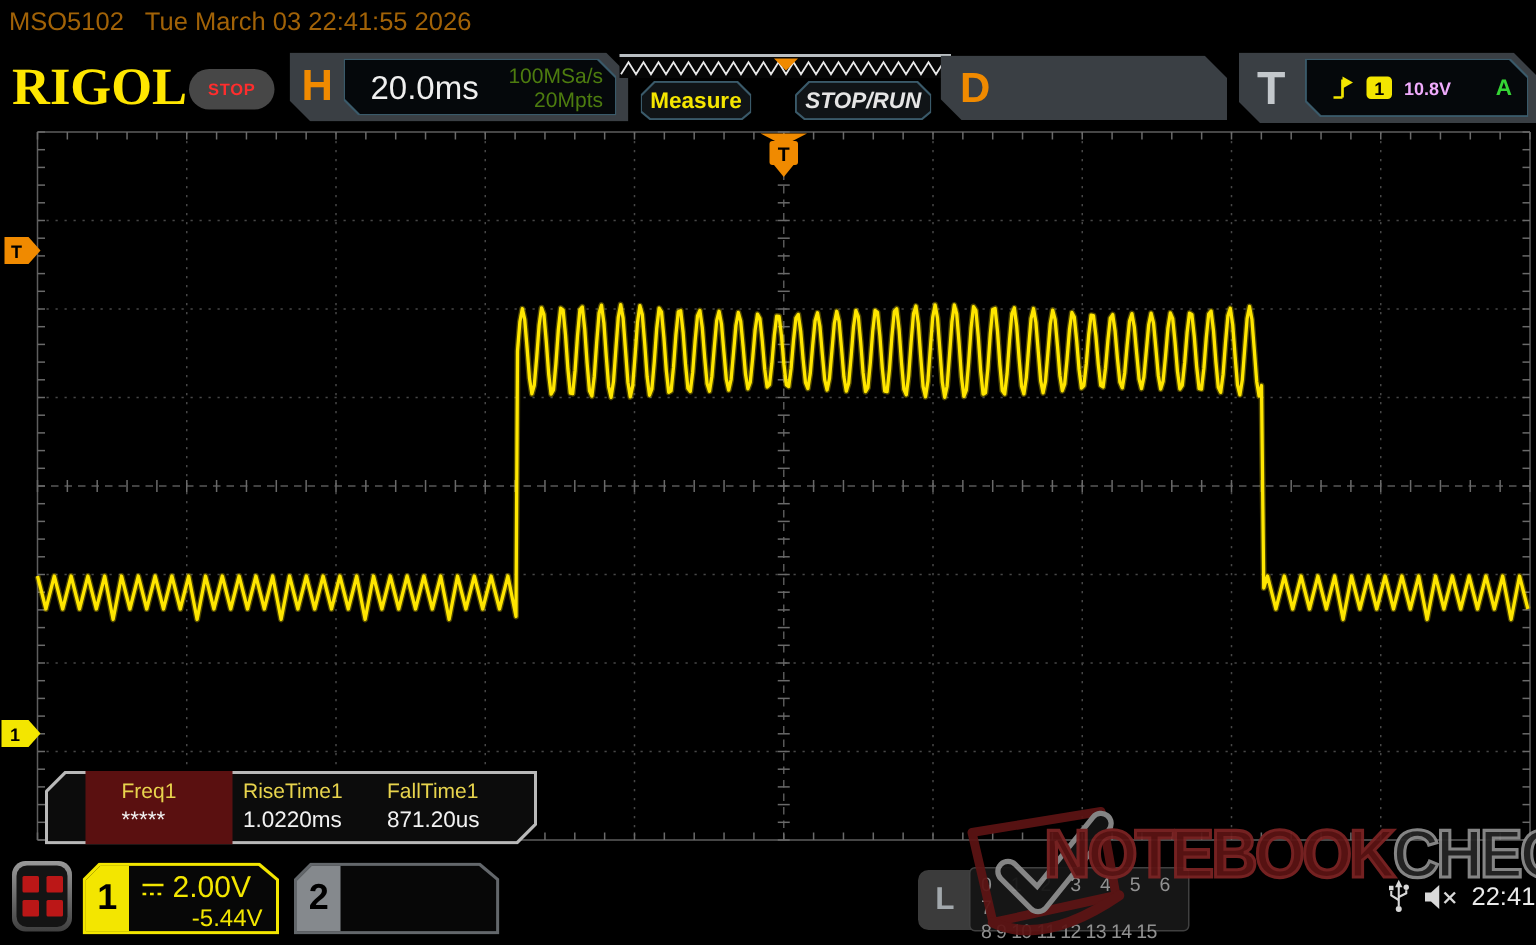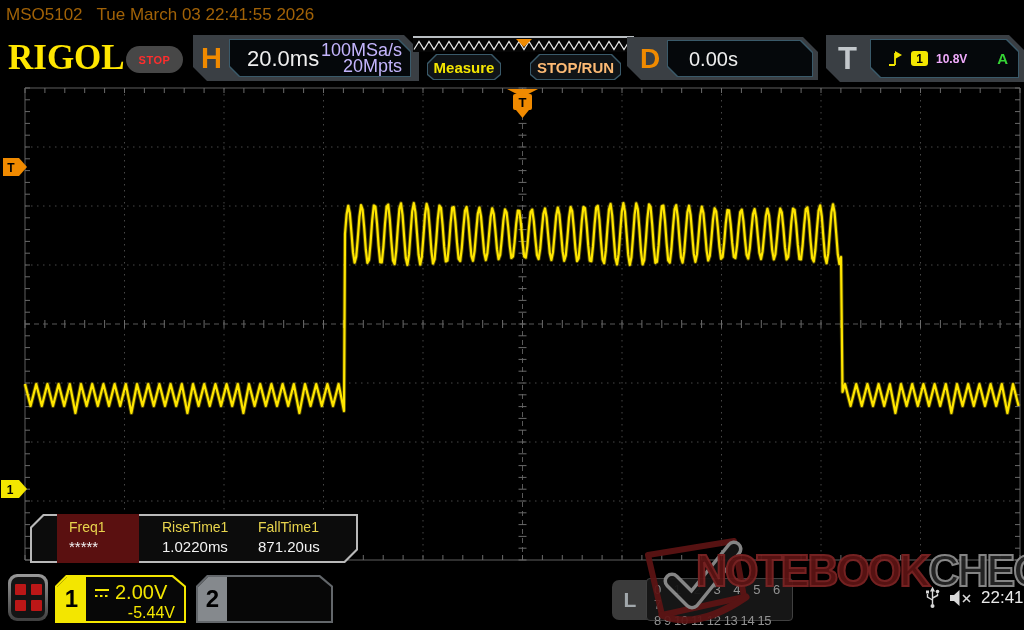--- a/index.html
+++ b/index.html
@@ -23,34 +23,34 @@
   .panel-letter { position:absolute; top:50%; transform:translateY(-50%); font-weight:bold; }
   .innerbox { position:absolute; background:#3a5a6a;
            clip-path:polygon(0 0, calc(100% - 12px) 0, 100% 12px, 100% 100%, 10px 100%, 0 calc(100% - 10px)); }
   .innerbox .fill { position:absolute; inset:1px; background:#05080b;
            clip-path:polygon(0 0, calc(100% - 12px) 0, 100% 12px, 100% 100%, 10px 100%, 0 calc(100% - 10px)); }
 
   .h-shell { left:193px; top:35px; width:226px; height:46px; }
   .h-letter { left:8px; font-size:29px; color:#f08a00; }
   .h-inner { left:36px; top:4px; width:182px; height:38px; }
   .timebase { position:absolute; left:17px; top:6px; font-size:22px; color:#efefef; }
-  .rates { position:absolute; right:8px; top:2px; text-align:right; color:#c4b5fd;
-           font-size:18px; line-height:16px; }
+  .rates { position:absolute; right:8px; top:2px; text-align:right; color:#4d7c0f;
+           font-size:14px; line-height:16px; }
 
   .preview { position:absolute; left:413px; top:36px; width:221px; height:16px;
              background:#060606; border-top:2px solid #b9bec2; }
   .btn { position:absolute; width:74px; height:26px; background:#3a5a6a;
          clip-path:polygon(9px 0, calc(100% - 9px) 0, 100% 9px, 100% calc(100% - 5px), calc(100% - 6px) 100%, 6px 100%, 0 calc(100% - 5px), 0 9px); }
   .btn .fill { position:absolute; inset:1px; background:#101417; display:flex; align-items:center;
          justify-content:center; font-weight:bold; font-size:15px;
          clip-path:polygon(9px 0, calc(100% - 9px) 0, 100% 9px, 100% calc(100% - 5px), calc(100% - 6px) 100%, 6px 100%, 0 calc(100% - 5px), 0 9px); }
   .btn-measure { left:427px; top:54px; }
   .btn-measure .fill { color:#f5e600; }
   .btn-stoprun { left:530px; top:54px; width:91px; }
-  .btn-stoprun .fill { color:#fdba74; }
+  .btn-stoprun .fill { color:#e5e5e5;font-style:italic; }
 
   .d-shell { left:627px; top:37px; width:191px; height:43px; }
   .d-letter { left:13px; font-size:28px; color:#f08a00; }
   .d-inner { left:40px; top:3px; width:146px; height:37px; }
   .d-value { position:absolute; left:21px; top:7px; font-size:20px; color:#efefef; }
 
   .t-shell { left:826px; top:35px; width:198px; height:47px; }
   .t-letter { left:12px; font-size:31px; color:#c3c8cc; }
   .t-inner { left:44px; top:4px; width:149px; height:39px; }
   .t-content { position:absolute; inset:1px; display:flex; align-items:center; gap:8px; padding:0 10px 0 16px; }
@@ -148,25 +148,20 @@
 
   <div class="btn btn-measure">
     <div class="fill">Measure</div>
   </div>
   <div class="btn btn-stoprun">
     <div class="fill">STOP/RUN</div>
   </div>
 
   <div class="shell d-shell">
     <div class="panel-letter d-letter">D</div>
-    <div class="innerbox d-inner">
-      <div class="fill">
-        <div class="d-value">0.00s</div>
-      </div>
-    </div>
   </div>
 
   <div class="shell t-shell">
     <div class="panel-letter t-letter">T</div>
     <div class="innerbox t-inner">
       <div class="fill"></div>
       <div class="t-content">
         <svg width="16" height="18" viewBox="0 0 16 18">
           <line x1="2" y1="15" x2="8" y2="15" stroke="#f3e600" stroke-width="1.8"></line>
           <line x1="8" y1="15" x2="8" y2="3" stroke="#f3e600" stroke-width="1.8"></line>
@@ -493,21 +488,21 @@
       <text x="11" y="90" font-size="12" font-weight="bold" fill="#000" text-anchor="middle">T</text>
     </g>
     <g>
       <polygon points="1,398 19,398 27,407 19,416 1,416" fill="#f3e600"></polygon>
       <text x="10" y="412" font-size="12" font-weight="bold" fill="#000" text-anchor="middle">1</text>
     </g>
   </svg>
 
   <div class="meas">
     <div class="fill"></div>
-    <div class="meas-cell sel" style="left:27px; width:82px; padding-left:12px;">
+    <div class="meas-cell sel" style="left:27px; width:98px; padding-left:24px;">
       <div class="meas-label">Freq1</div>
       <div class="meas-value">*****</div>
     </div>
     <div class="meas-cell" style="left:132px; width:92px;">
       <div class="meas-label">RiseTime1</div>
       <div class="meas-value">1.0220ms</div>
     </div>
     <div class="meas-cell" style="left:228px; width:92px;">
       <div class="meas-label">FallTime1</div>
       <div class="meas-value">871.20us</div>

